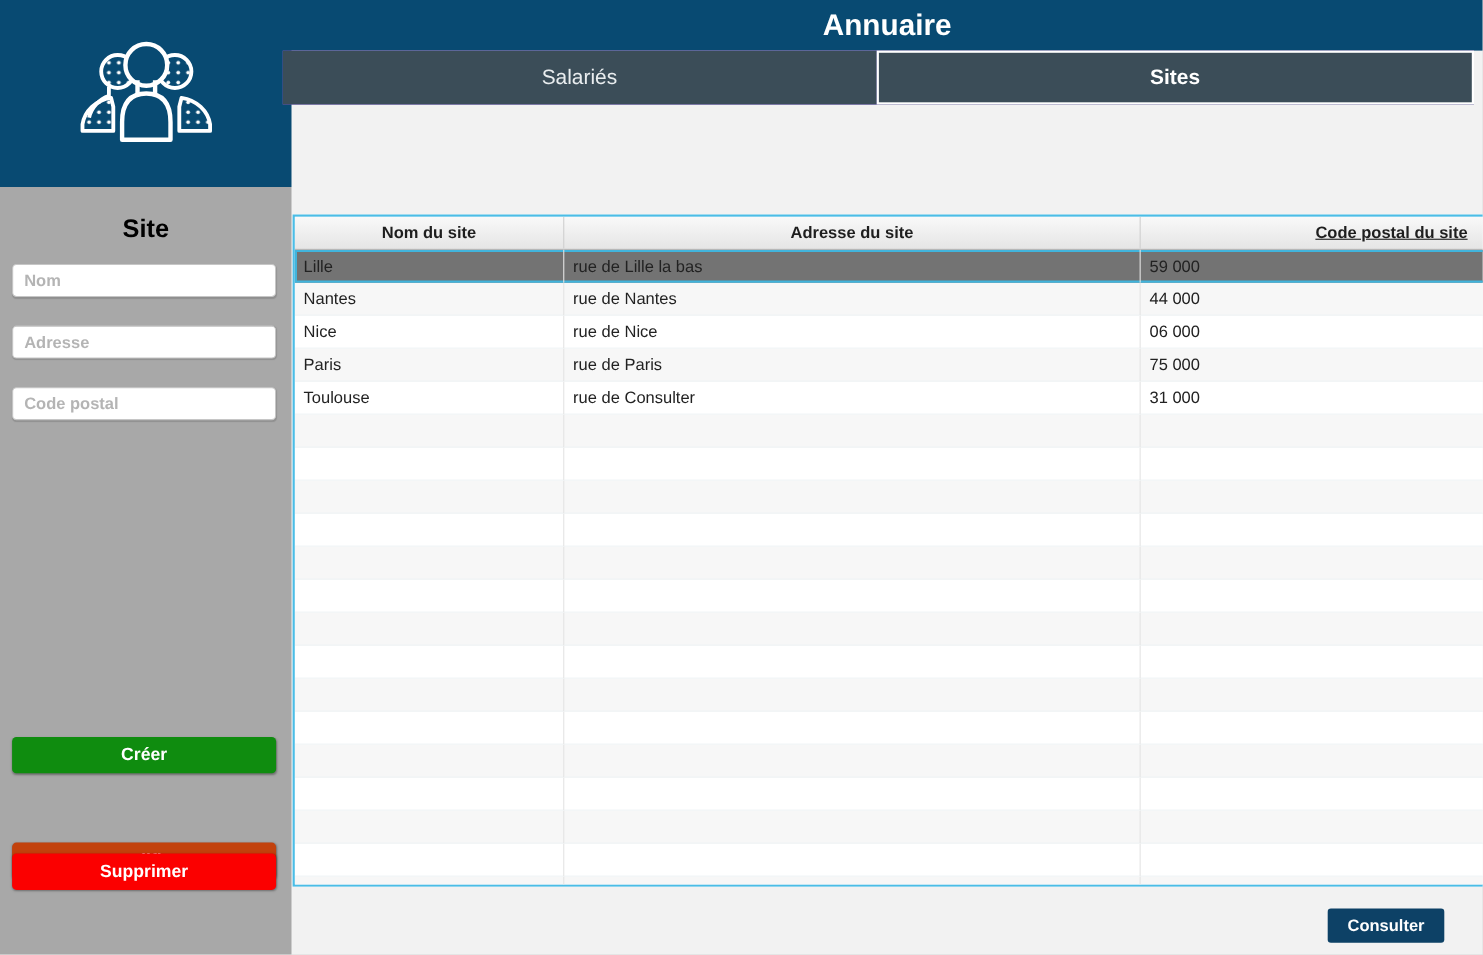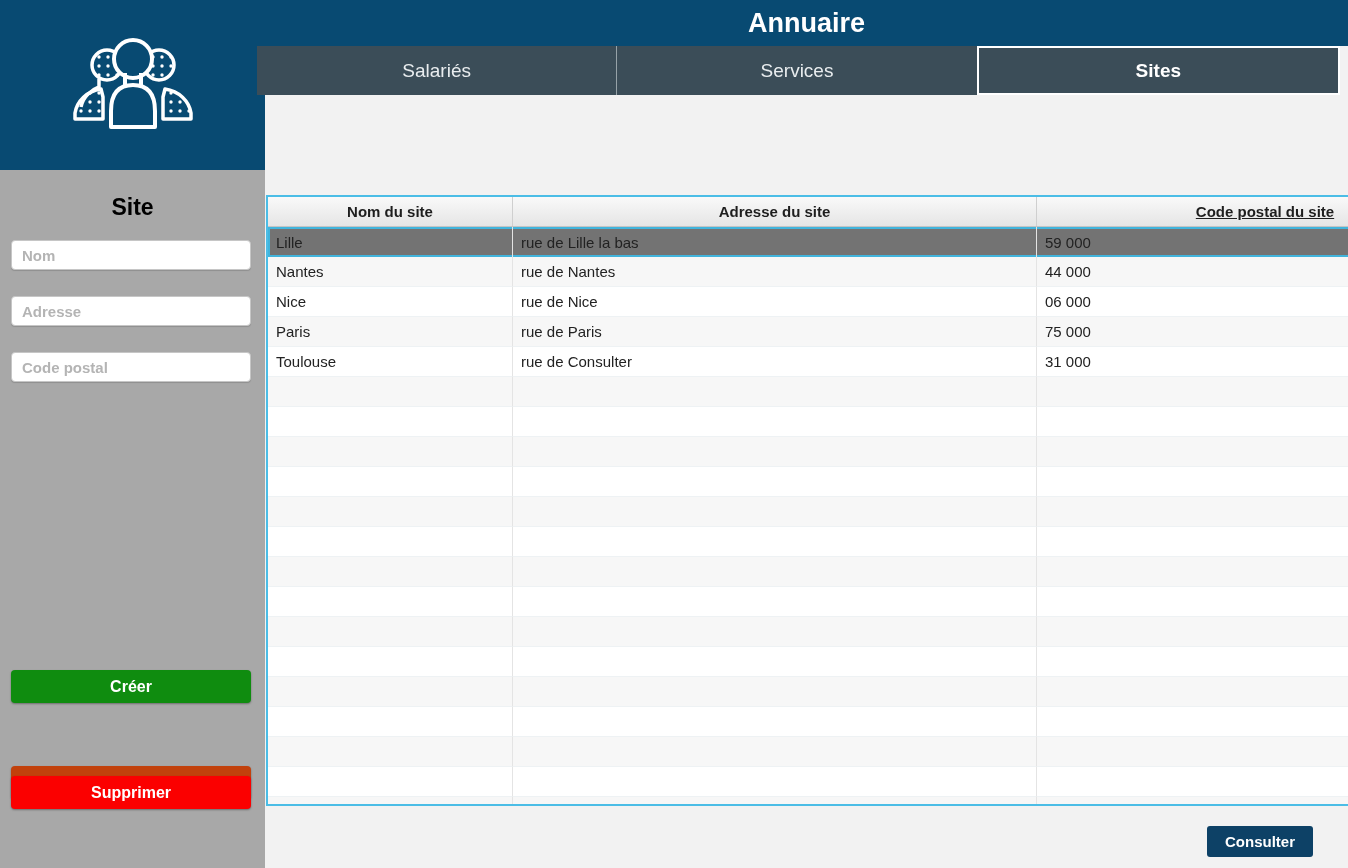--- a/index.html
+++ b/index.html
@@ -81,21 +81,20 @@
 
         <path d="M42,100 L42,84 C42,66 50,58 64,58 C78,58 86,66 86,84 L86,100 Z" fill="#084a72" stroke="#fff" stroke-width="4" stroke-linejoin="round"></path>
         <circle cx="64" cy="32" r="19" fill="#084a72" stroke="#fff" stroke-width="4"></circle>
         <path d="M56,46 L56,60 M72,46 L72,60" stroke="#fff" stroke-width="4" fill="none"></path>
       </svg>
     </span>
   </div>
 
   <div class="tab-bar">
       <div class="tab">Salariés</div>
-      <div class="tab">Services</div>
       <div class="tab active">Sites</div>
     </div>
 
   <div class="sidebar">
     <div class="side-title">Site</div>
   <input class="side-input" placeholder="Nom" style="top: 70px;">
       <input class="side-input" placeholder="Adresse" style="top: 126px;">
       <input class="side-input" placeholder="Code postal" style="top: 182px;">
       <button class="side-btn" style="top: 500px; background: rgb(15, 140, 15);">Créer</button>
       <button class="side-btn" style="top: 576px; background: #c2410c; margin-top: 20px;">Modifier</button>

